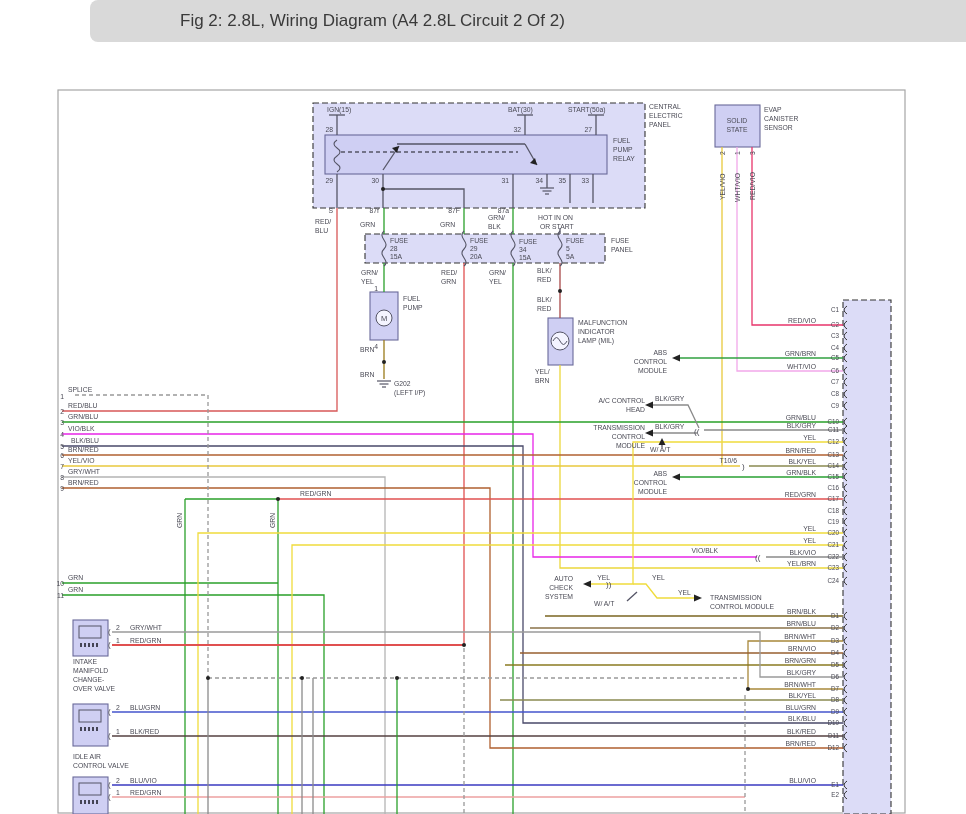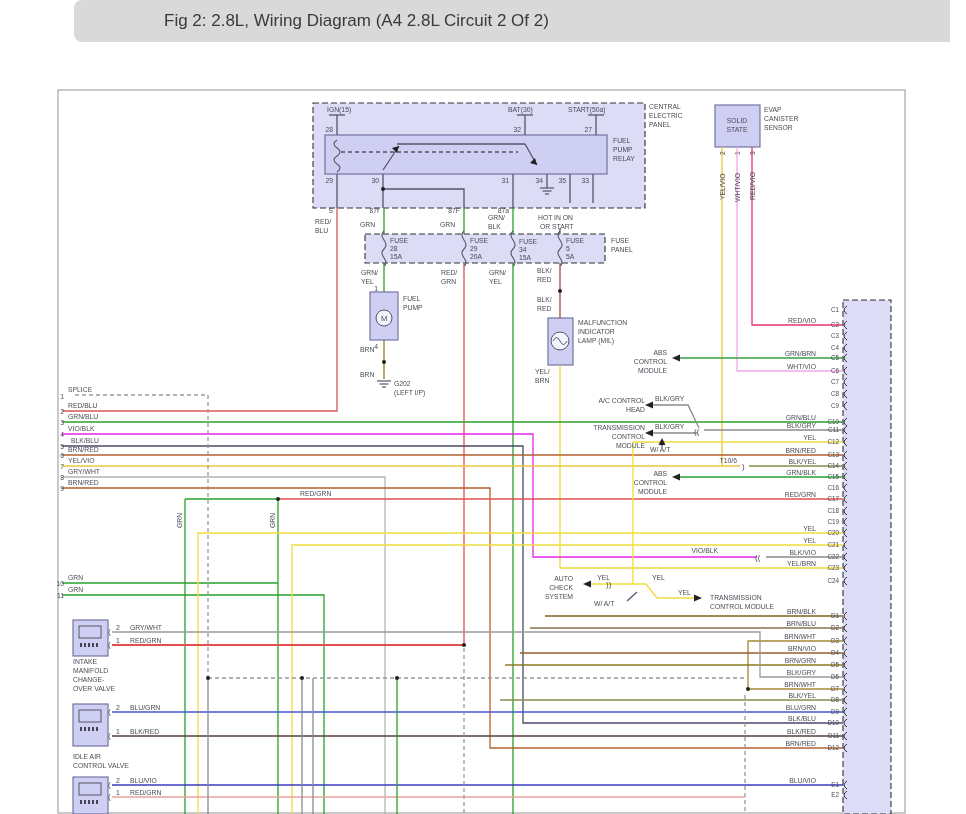--- a/index.html
+++ b/index.html
@@ -1,18 +1,18 @@
 <!DOCTYPE html>
 <html><head>
 <meta charset="utf-8">
 <style>
   html,body{margin:0;padding:0;background:#fff;}
   #app{position:relative;width:966px;height:814px;overflow:hidden;background:#fff;
        font-family:"Liberation Sans",sans-serif;}
-  #titlebar{position:absolute;left:74px;top:0;width:876px;height:42px;background:#d9d9d9;
+  #titlebar{position:absolute;left:90px;top:0;width:876px;height:42px;background:#d9d9d9;
        border-radius:8px 0 0 8px;color:#3a3a3a;font-size:17px;line-height:42px;
        padding-left:90px;box-sizing:border-box;white-space:nowrap;}
   #diagram{position:absolute;left:0;top:0;}
   svg text{fill:#4a4a55;}
 </style>
 </head>
 <body>
 
 <div id="app">
   <div id="titlebar">Fig 2: 2.8L, Wiring Diagram (A4 2.8L Circuit 2 Of 2)</div>

